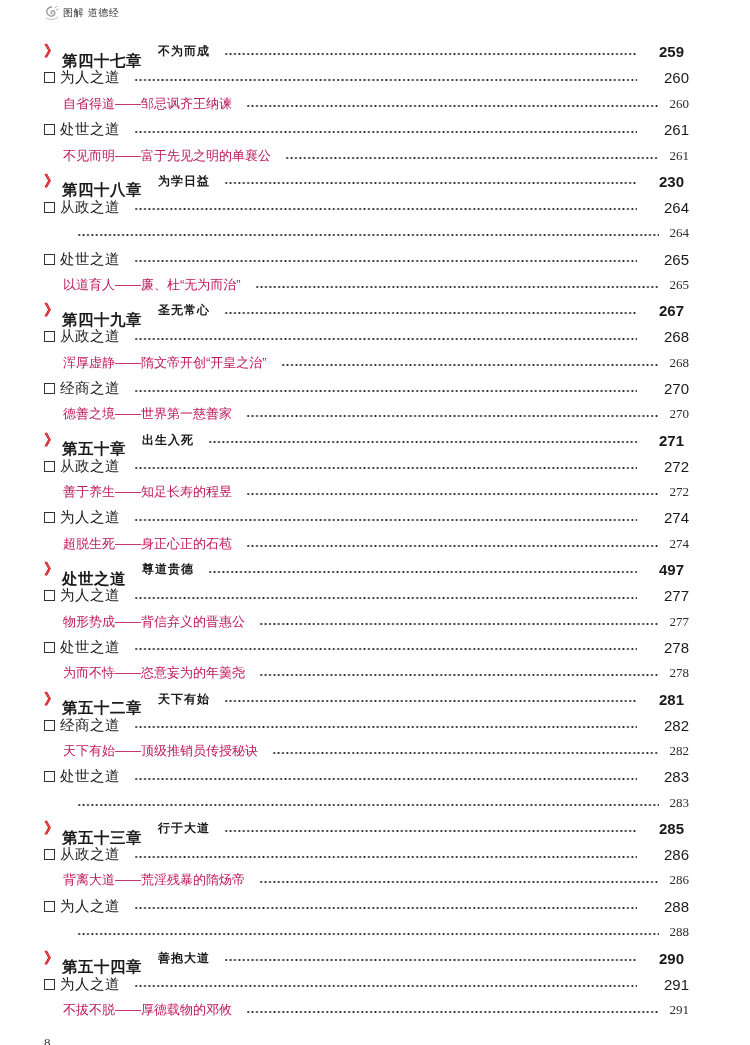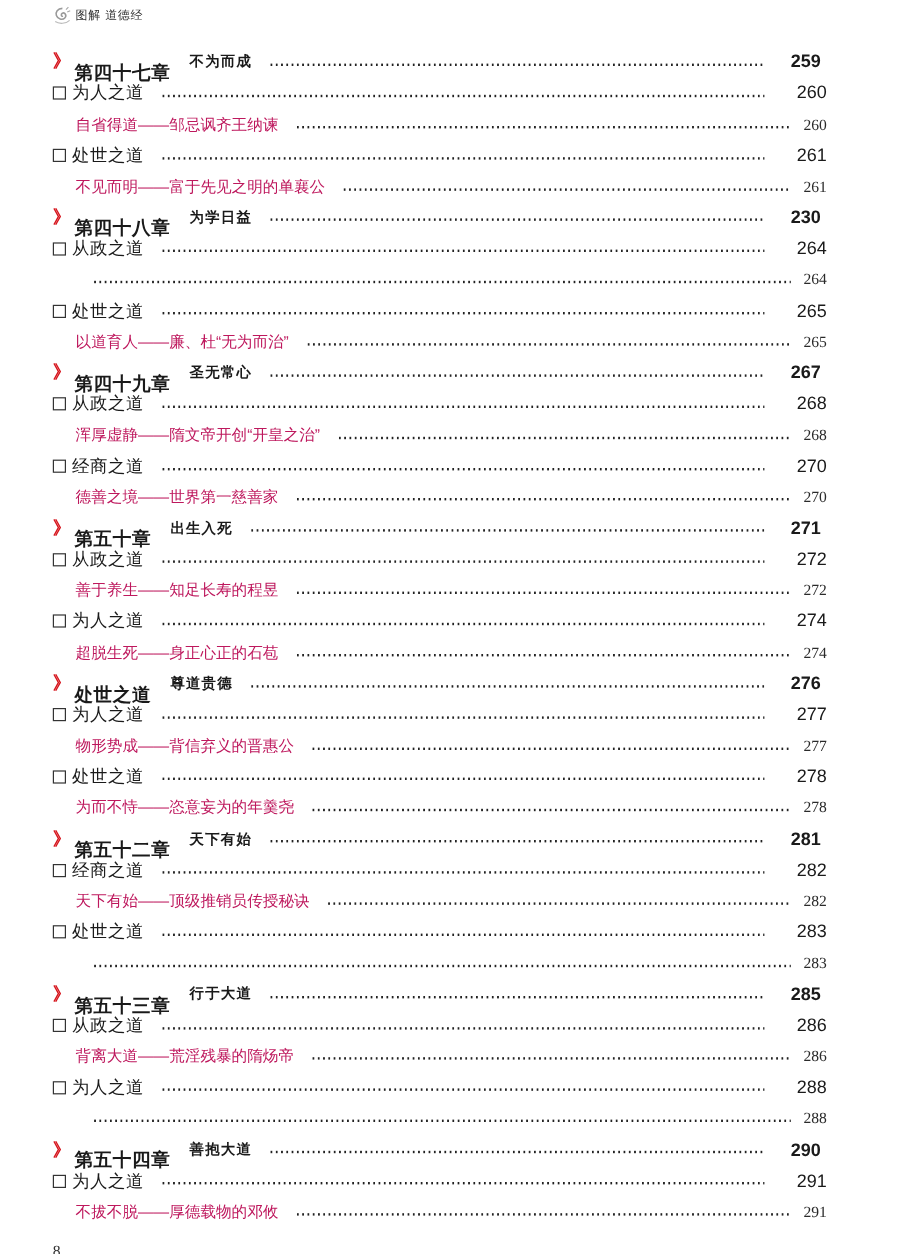--- a/index.html
+++ b/index.html
@@ -259,21 +259,21 @@
     <div class="row sub">
       <span class="name">超脱生死——身正心正的石苞</span>
       <span class="lead"></span>
       <span class="page">274</span>
     </div>
     <div class="row chapter">
       <span class="mark" style="color: rgb(214, 20, 28);">》</span>
       <span class="num">处世之道</span>
       <span class="name">尊道贵德</span>
       <span class="lead"></span>
-      <span class="page">276</span>
+      <span class="page">497</span>
     </div>
     <div class="row section">
       <span class="box"></span>
       <span class="name">为人之道</span>
       <span class="lead"></span>
       <span class="page">277</span>
     </div>
     <div class="row sub">
       <span class="name">物形势成——背信弃义的晋惠公</span>
       <span class="lead"></span>

